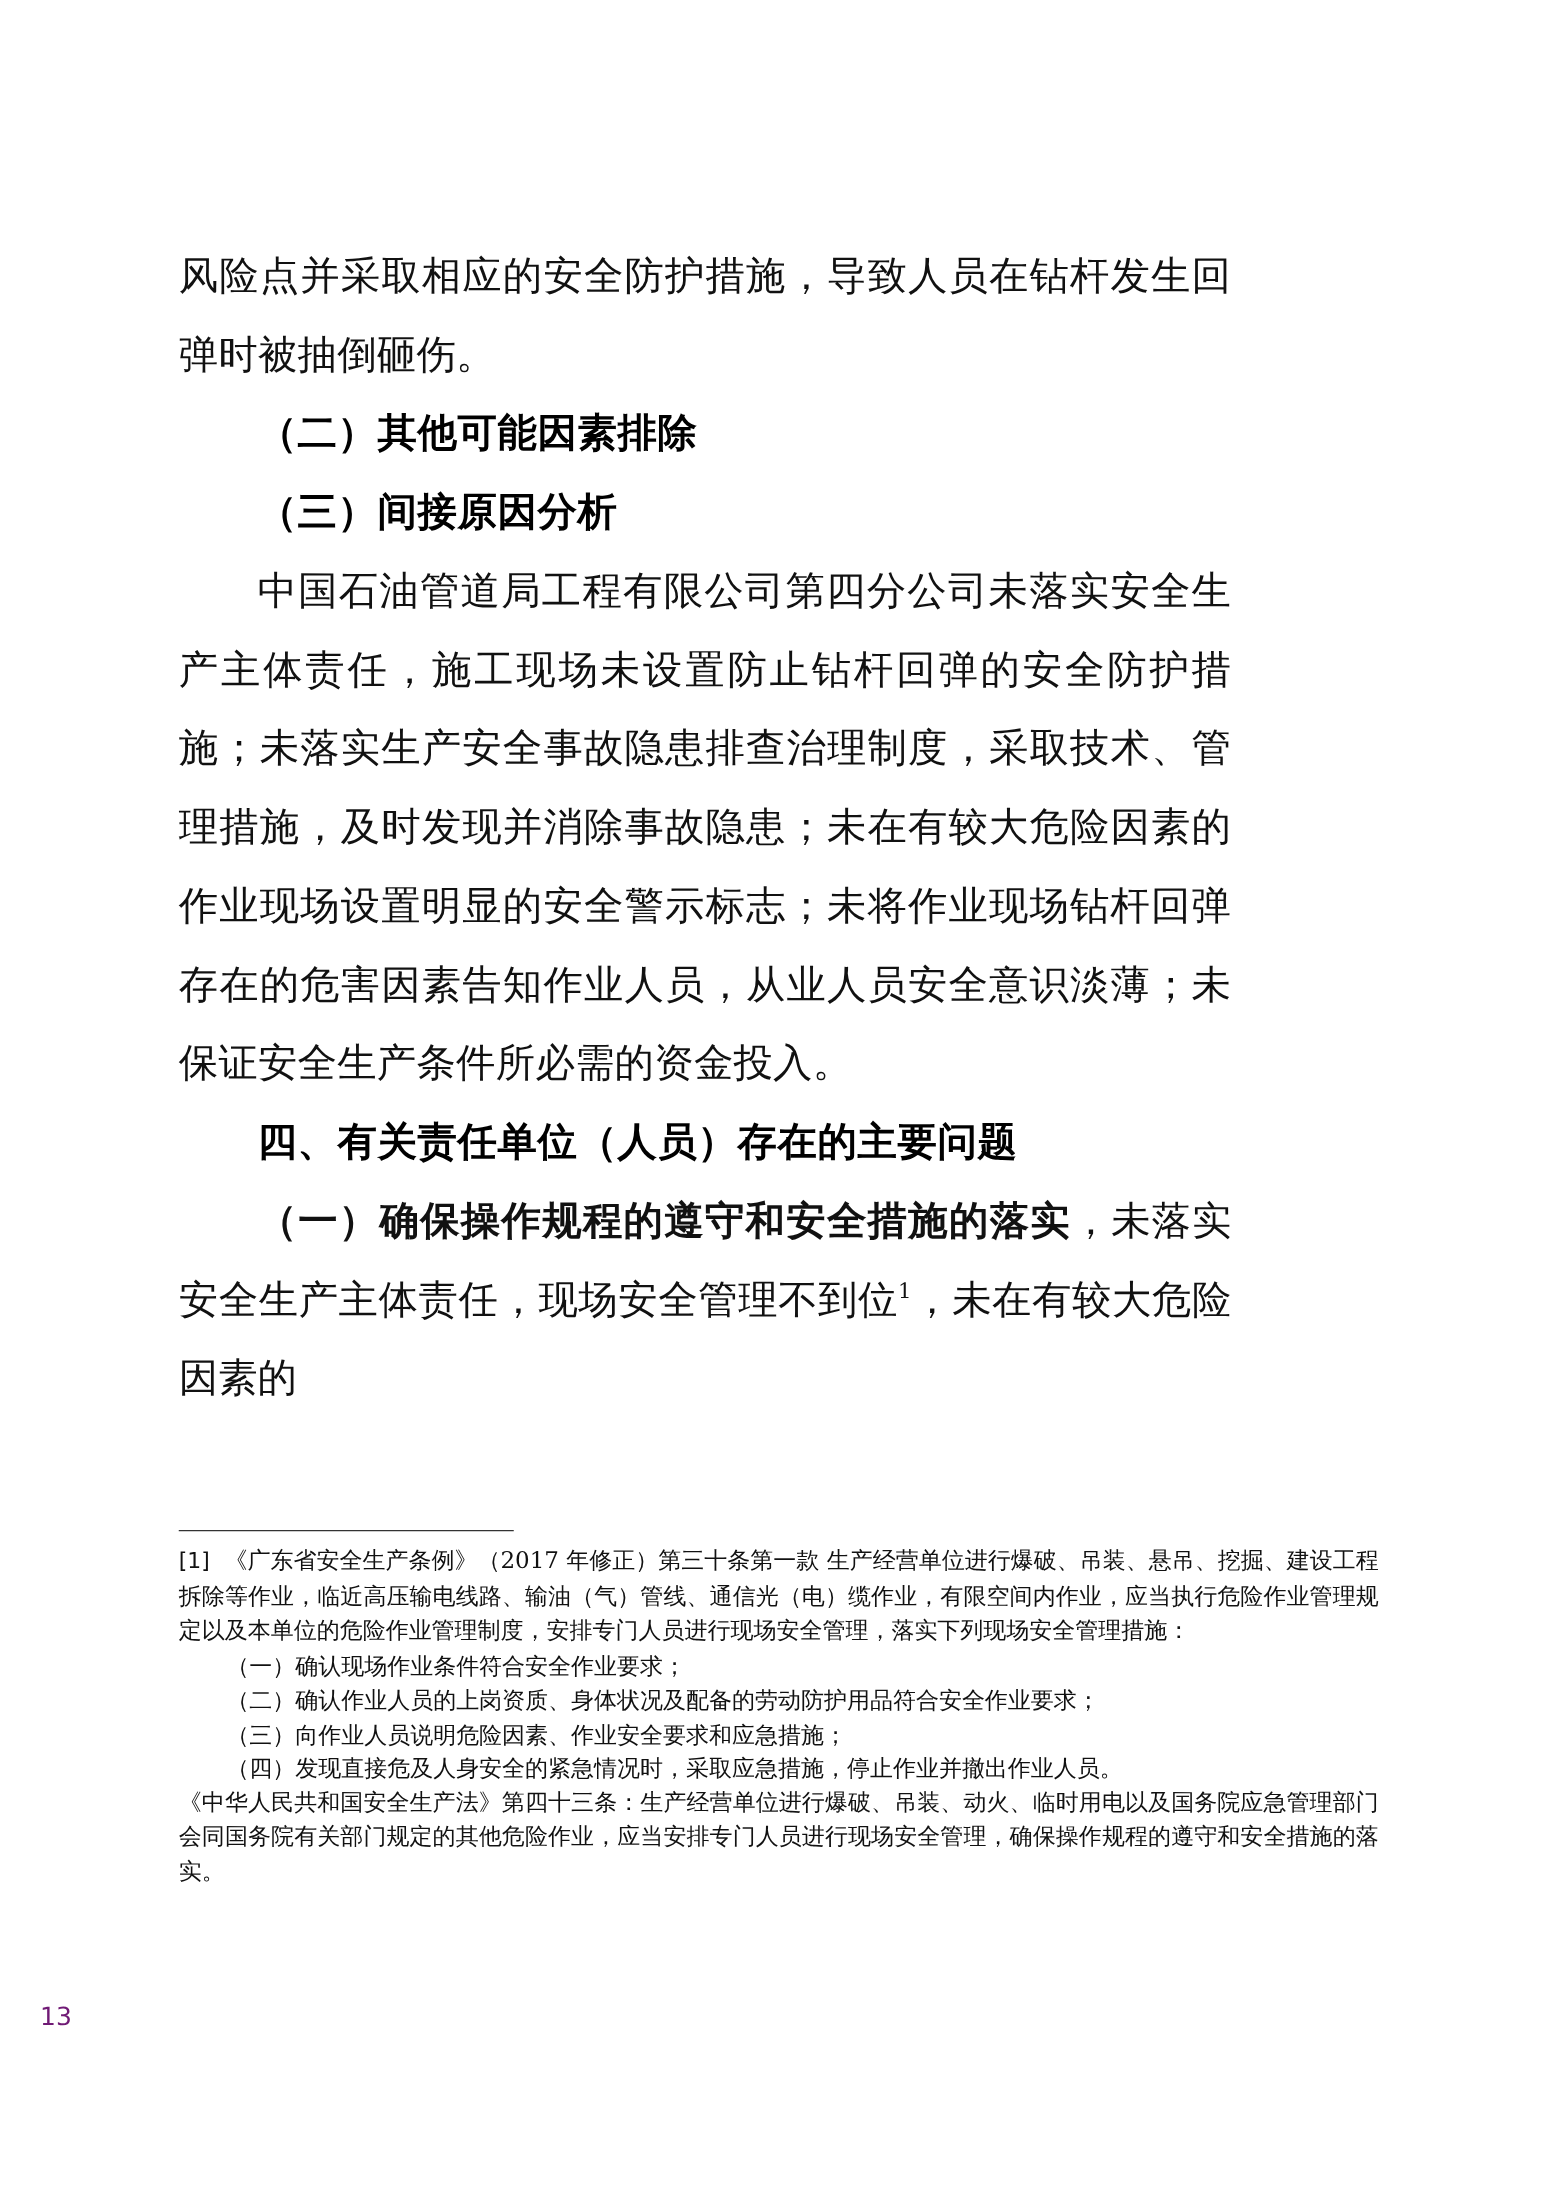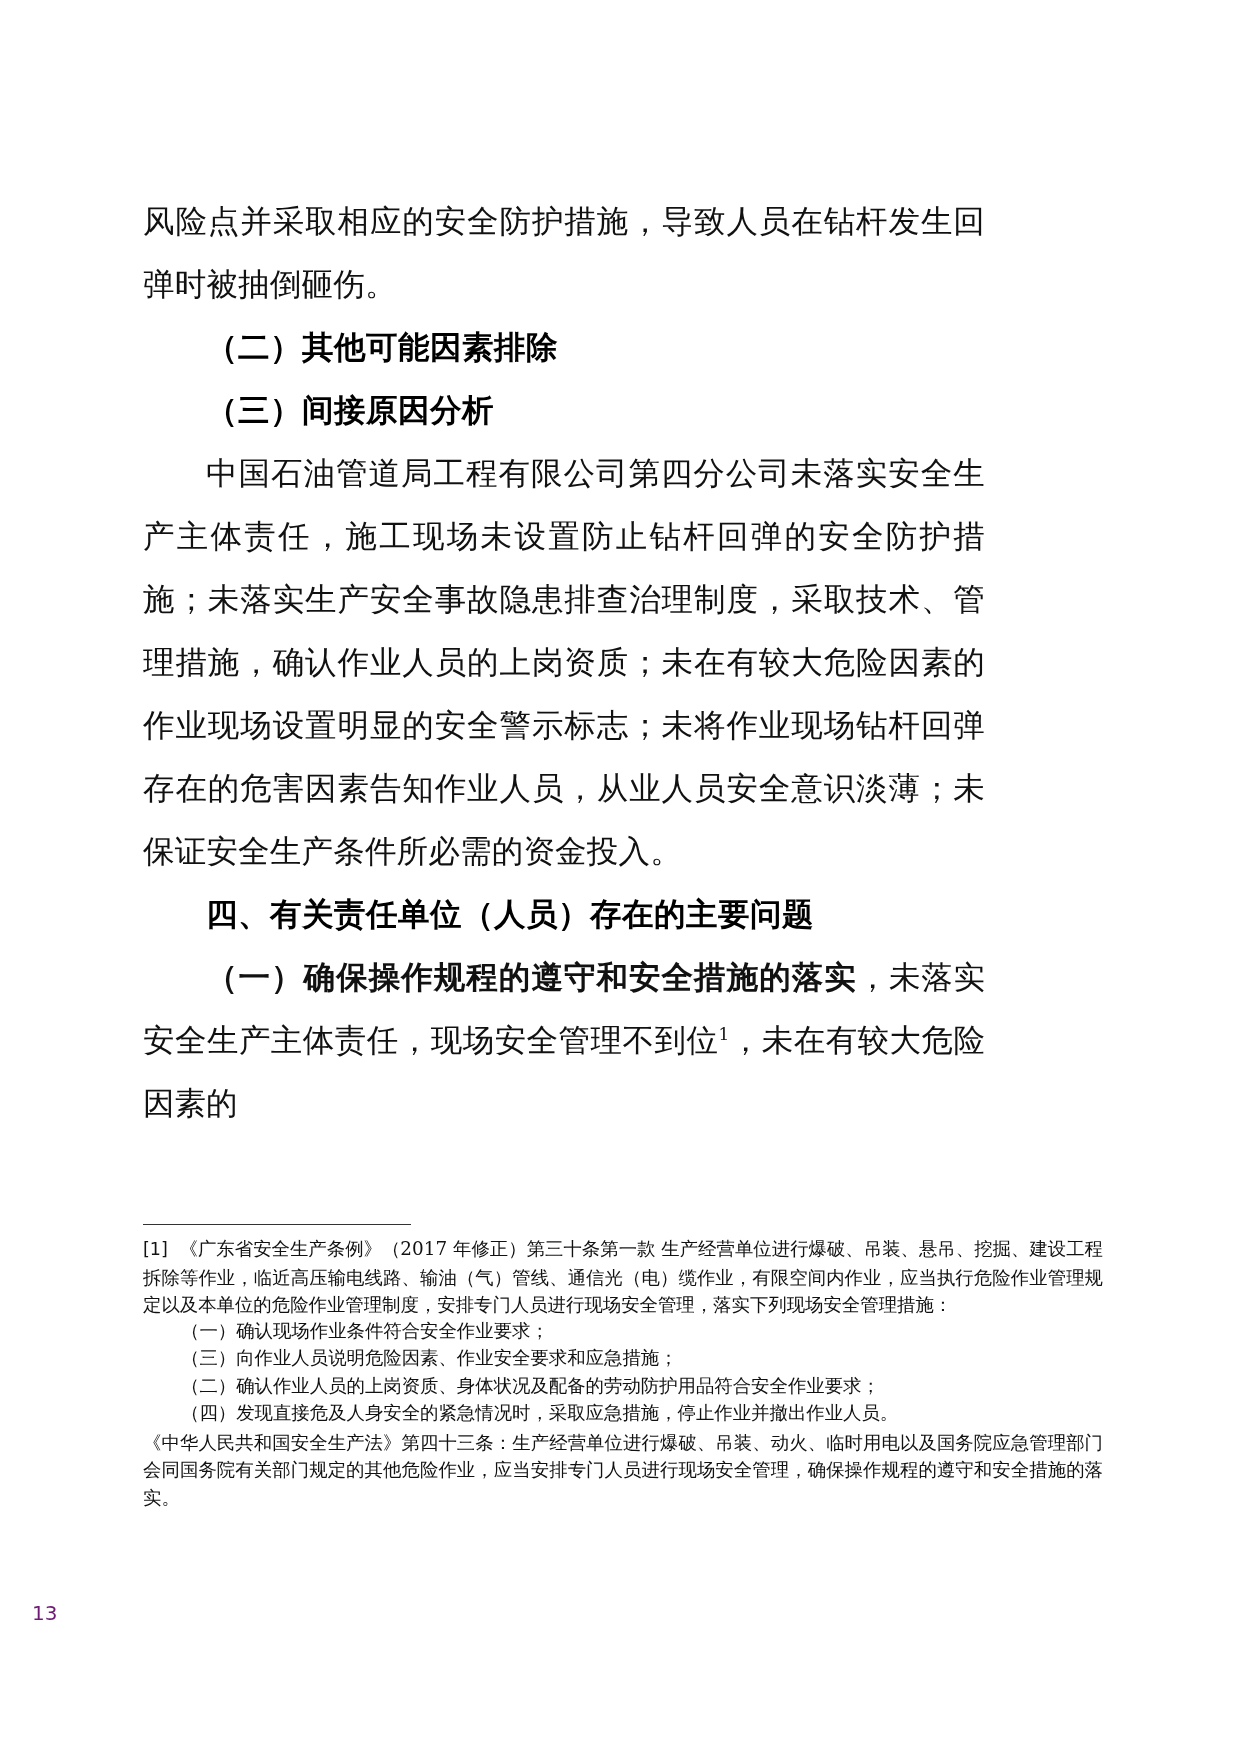--- a/index.html
+++ b/index.html
@@ -92,21 +92,21 @@
     text-justify: inter-ideograph;
     color: #111;
     font-family: "DejaVu Serif", "Liberation Serif", serif;
   }
   .fn-sub {
     font-size: 18.4px;
     line-height: 27.5px;
     margin: 0;
     padding-left: 38px;
     color: #111;
-    font-family: Liberation Mono, monospace;
+    font-family: Liberation Sans, sans-serif;
   }
   .fn-num {
     font-family: "DejaVu Sans", "Liberation Sans", sans-serif;
     font-size: 17.5px;
   }
   
   .page-number {
     position: absolute;
     left: 0;
     top: 1601px;
@@ -124,36 +124,36 @@
 
   <div class="content">
 
     <p class="para">风险点并采取相应的安全防护措施，导致人员在钻杆发生回弹时被抽倒砸伤。</p>
 
     <p class="heading">（二）其他可能因素排除</p>
 
 
     <p class="heading">（三）间接原因分析</p>
 
-    <p class="para indent">中国石油管道局工程有限公司第四分公司未落实安全生产主体责任，施工现场未设置防止钻杆回弹的安全防护措施；未落实生产安全事故隐患排查治理制度，采取技术、管理措施，确认作业人员的上岗资质；未在有较大危险因素的作业现场设置明显的安全警示标志；未将作业现场钻杆回弹存在的危害因素告知作业人员，从业人员安全意识淡薄；未保证安全生产条件所必需的资金投入。</p>
+    <p class="para indent">中国石油管道局工程有限公司第四分公司未落实安全生产主体责任，施工现场未设置防止钻杆回弹的安全防护措施；未落实生产安全事故隐患排查治理制度，采取技术、管理措施，及时发现并消除事故隐患；未在有较大危险因素的作业现场设置明显的安全警示标志；未将作业现场钻杆回弹存在的危害因素告知作业人员，从业人员安全意识淡薄；未保证安全生产条件所必需的资金投入。</p>
 
     <p class="heading">四、有关责任单位（人员）存在的主要问题</p>
 
     <p class="heading-mixed"><span class="bold-run">（一）确保操作规程的遵守和安全措施的落实</span><span>，未落实安全生产主体责任，现场安全管理不到位</span><sup class="fn-ref">1</sup><span>，未在有较大危险因素的</span></p>
 
   </div>
 
   <div class="footnote-area">
     <div class="footnote-rule"></div>
 
     <p class="fn-para"><span class="fn-num">[1]</span>&nbsp;&nbsp;<span>《广东省安全生产条例》（2017 年修正）第三十条第一款  生产经营单位进行爆破、吊装、悬吊、挖掘、建设工程拆除等作业，临近高压输电线路、输油（气）管线、通信光（电）缆作业，有限空间内作业，应当执行危险作业管理规定以及本单位的危险作业管理制度，安排专门人员进行现场安全管理，落实下列现场安全管理措施：</span></p>
 
     <p class="fn-sub">（一）确认现场作业条件符合安全作业要求；</p>
+    <p class="fn-sub">（二）确认作业人员的上岗资质、身体状况及配备的劳动防护用品符合安全作业要求；</p>
     <p class="fn-sub">（三）向作业人员说明危险因素、作业安全要求和应急措施；</p>
-    <p class="fn-sub">（二）确认作业人员的上岗资质、身体状况及配备的劳动防护用品符合安全作业要求；</p>
     <p class="fn-sub">（四）发现直接危及人身安全的紧急情况时，采取应急措施，停止作业并撤出作业人员。</p>
 
     <p class="fn-para">《中华人民共和国安全生产法》第四十三条：生产经营单位进行爆破、吊装、动火、临时用电以及国务院应急管理部门会同国务院有关部门规定的其他危险作业，应当安排专门人员进行现场安全管理，确保操作规程的遵守和安全措施的落实。</p>
   </div>
 
   <div class="page-number">13</div>
 
 </div>
 
 </body></html>

